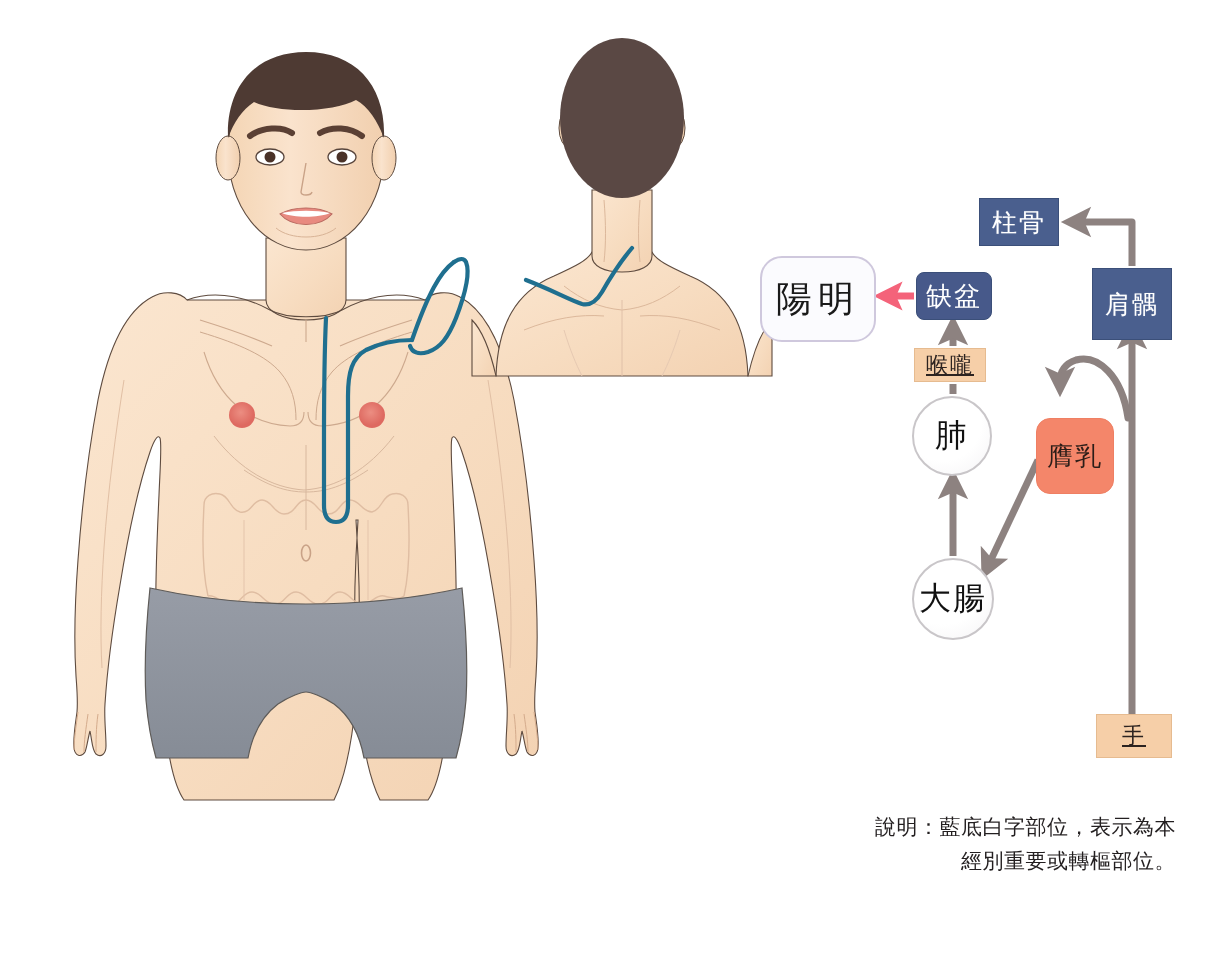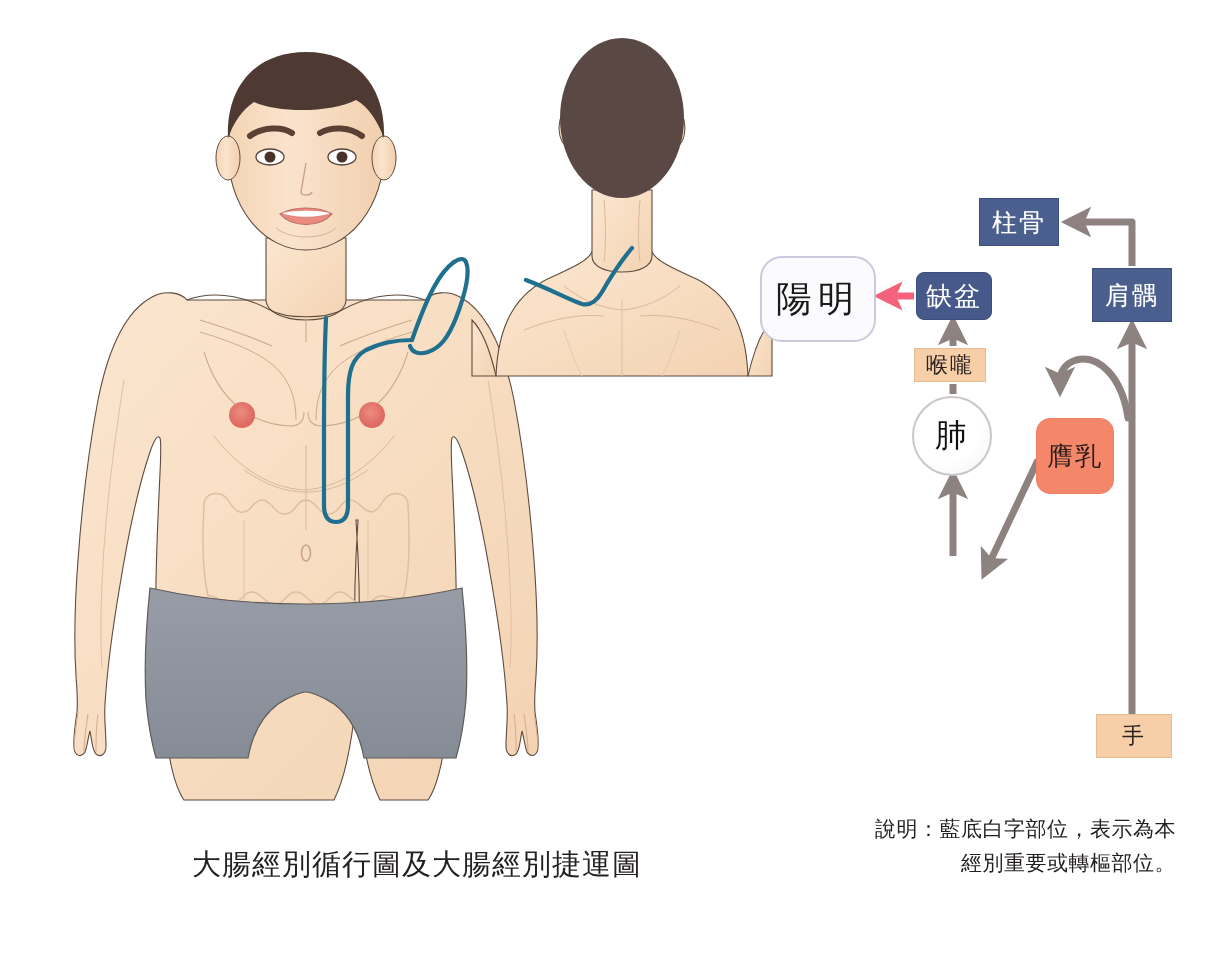--- a/index.html
+++ b/index.html
@@ -33,20 +33,21 @@
     color:#ffffff;
     border:1px solid #3b4f79;
     border-radius:8px;
     font-size:26px;
   }
   .node-peach{
     background:#f6cfa8;
     color:#2c2320;
     border:1px solid #e6bb90;
     font-size:22px;
+    text-decoration:underline;
   }
   .node-salmon{
     background:#f4866a;
     color:#2b1d18;
     border:1px solid #ef7f63;
     border-radius:14px;
     font-size:26px;
   }
   .node-white-round{
     background:#fbfbfe;
@@ -335,21 +336,21 @@
 
     <g>
       <path d="M1034 460 L984 566" fill="none" stroke="#8d8280" stroke-width="7" marker-end="url(#grayHead)"></path>
     </g>
   </svg>
 
   <div class="node node-blue" style="left:975px;top:198px;width:80px;height:48px;">
     <span>柱骨</span>
   </div>
 
-  <div class="node node-blue" style="left:1088px;top:268px;width:80px;height:54px;">
+  <div class="node node-blue" style="left:1088px;top:268px;width:80px;height:72px;">
     <span>肩髃</span>
   </div>
 
   <div class="node node-blue-round" style="left:912px;top:272px;width:76px;height:48px;">
     <span>缺盆</span>
   </div>
 
   <div class="node node-white-round" style="left:756px;top:256px;width:116px;height:86px;">
     <span>陽明</span>
   </div>
@@ -359,22 +360,24 @@
   </div>
 
   <div class="node node-salmon" style="left:1032px;top:386px;width:78px;height:76px;margin-top:32px;">
     <span>膺乳</span>
   </div>
 
   <div class="node node-circle" style="left:908px;top:396px;width:80px;height:80px;">
     <span>肺</span>
   </div>
 
+  <div class="node node-circle" style="left:908px;top:558px;width:82px;height:82px;">
+    <span>大腸</span>
+  </div>
 
   <div class="node node-peach" style="left:1092px;top:714px;width:76px;height:44px;">
     <span>手</span>
   </div>
 
-  <div class="main-title" style="left:188px;top:845px;">大腸經別循行圖及大腸經別捷運圖</div>
-
-  <div class="legend-note" style="left:862px;top:812px;">說明：藍底白字部位，表示為本經別重要或轉樞部位。</div>
+
+  <div class="legend-note" style="left:862px;top:812px;font-family:Liberation Mono, monospace;">說明：藍底白字部位，表示為本經別重要或轉樞部位。</div>
 
 </div>
 
 </body></html>

